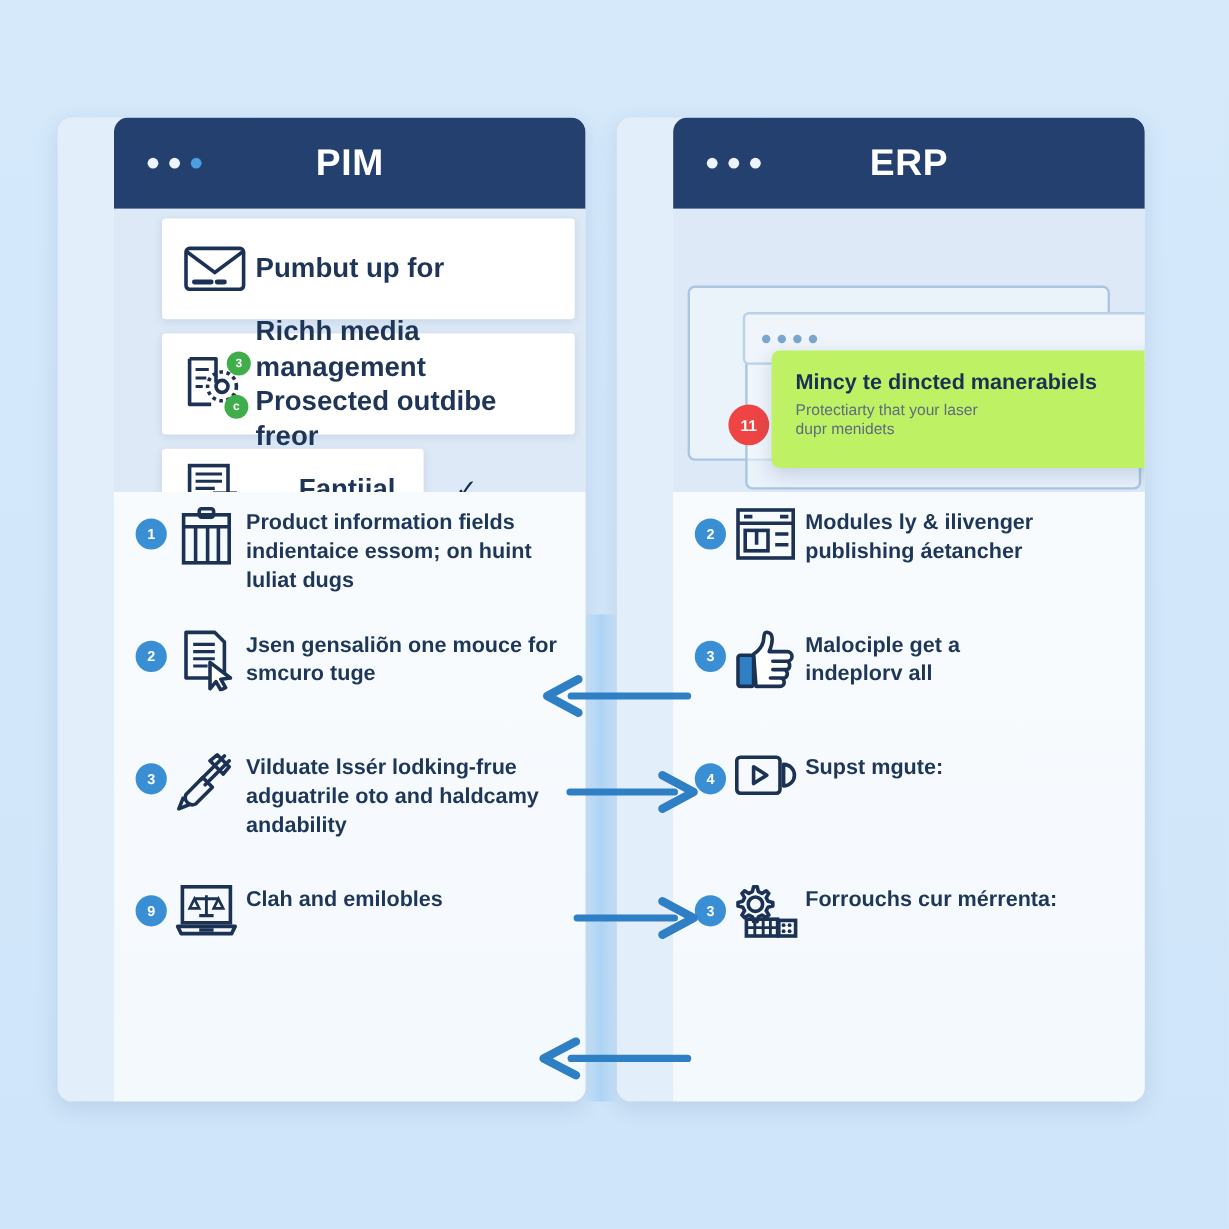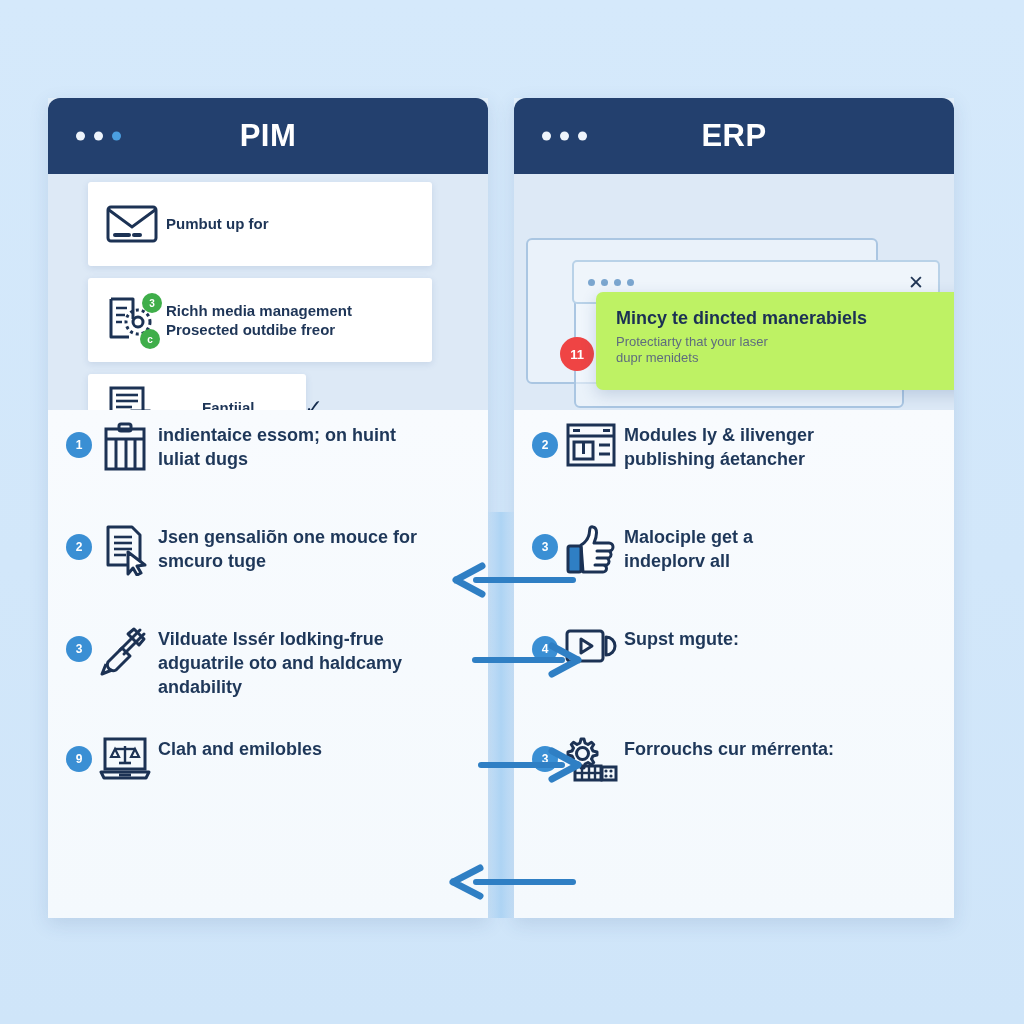--- a/index.html
+++ b/index.html
@@ -14,24 +14,25 @@
     width: 1024px; height: 1024px;
     background: linear-gradient(180deg,#d5e9fb 0%, #d2e7fa 55%, #cfe5f9 100%);
   }
 
   
   .panel {
     position: absolute;
     top: 98px;
     width: 440px;
     height: 820px;
-    border-radius: 0;
+    border-radius: 12px;
     overflow: hidden;
     box-shadow: 0 6px 18px rgba(40,70,120,.13);
     background: #e2eef9;
+    padding-left: 47px;
   }
   .panel.left  { left: 48px; }
   .panel.right { left: 514px; }
 
   .titlebar {
     position: relative;
     height: 76px;
     background: #23406e;
     display: flex; align-items: center; justify-content: center;
     border-radius: 12px 12px 0 0;
@@ -64,21 +65,21 @@
   .pcard {
     position: absolute;
     background: #ffffff;
     border-radius: 3px;
     box-shadow: 0 2px 7px rgba(60,95,150,.14);
     display: flex; align-items: center;
     padding: 0 16px;
   }
   .pcard .ic { flex: 0 0 auto; width: 56px; display:flex; align-items:center; justify-content:center; }
   .pcard .tx {
-    color: #1e3557; font-size: 15px; font-weight: 600;
+    color: #1e3557; font-size: 23px; font-weight: 600;
     line-height: 1.28; margin-left: 6px;
   }
   .pcard .tx span { display:block; }
   #pim-card-1 { left: 40px; top: 8px;  width: 344px; height: 84px; }
   #pim-card-2 { left: 40px; top: 104px; width: 344px; height: 84px; }
   #pim-card-3 { left: 40px; top: 200px; width: 218px; height: 68px; gap: 36px; }
 
   .badge-green {
     position: absolute; width: 20px; height: 20px; border-radius: 50%;
     background: #3fae4a; color: #fff; font-size: 10px; font-weight: 700;
@@ -232,20 +233,21 @@
           <svg width="46" height="52" viewBox="0 0 46 52">
             <rect x="17" y="2" width="12" height="7" rx="2" fill="none" stroke="#1c3254" stroke-width="3"></rect>
             <rect x="4" y="7" width="38" height="40" fill="none" stroke="#1c3254" stroke-width="3"></rect>
             <line x1="4" y1="17" x2="42" y2="17" stroke="#1c3254" stroke-width="3"></line>
             <line x1="14" y1="17" x2="14" y2="47" stroke="#1c3254" stroke-width="3"></line>
             <line x1="24" y1="17" x2="24" y2="47" stroke="#1c3254" stroke-width="3"></line>
             <line x1="33" y1="17" x2="33" y2="47" stroke="#1c3254" stroke-width="3"></line>
           </svg>
         </div>
         <div class="ltext">
+          <span>Product information fields</span>
           <span>indientaice essom; on huint</span>
           <span>luliat dugs</span>
         </div>
       </div>
 
       <div class="litem row-y2">
         <div class="num">2</div>
         <div class="licon">
           <svg width="46" height="52" viewBox="0 0 46 52">
             <path d="M6 3 h24 l8 8 v30 h-32 z" fill="none" stroke="#1c3254" stroke-width="3" stroke-linejoin="round"></path>

